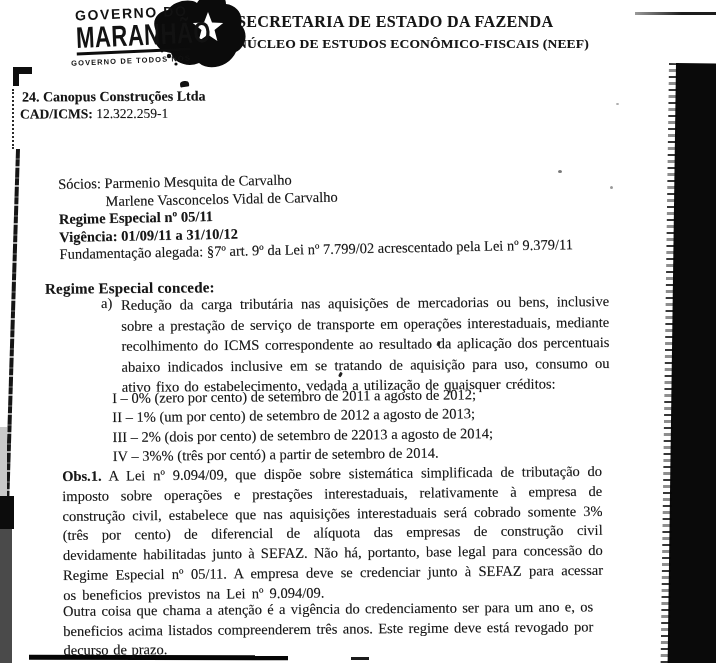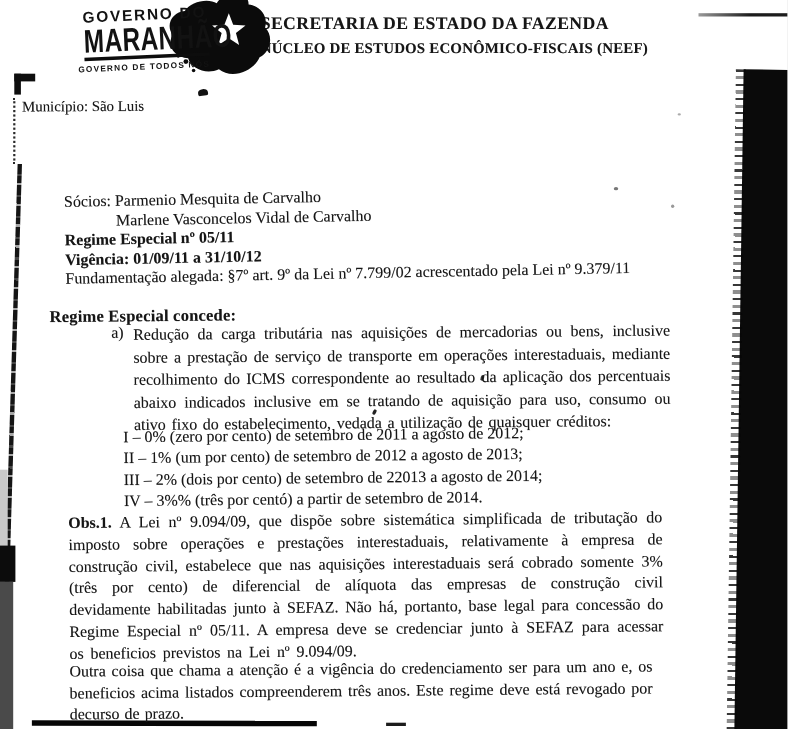--- a/index.html
+++ b/index.html
@@ -109,21 +109,24 @@
   <div class="abs bottom-bar"></div>
   <div class="abs bottom-dash"></div>
   <div class="abs" style="left:180px;top:81px;width:9px;height:6px;background:#111;border-radius:50% 50% 20% 20%;transform:rotate(-8deg);"></div>
   <div class="abs speck" style="left:558px;top:170px;width:4px;height:3px;background:#777;"></div>
   <div class="abs speck" style="left:610px;top:186px;width:3px;height:3px;background:#999;"></div>
   <div class="abs speck" style="left:616px;top:103px;width:3px;height:2px;background:#aaa;"></div>
   <div class="abs" style="left:339px;top:372px;width:2.5px;height:5px;background:#222;transform:rotate(28deg);border-radius:40%;"></div>
   <div class="abs" style="left:437px;top:341px;width:2.5px;height:5px;background:#333;transform:rotate(20deg);border-radius:40%;"></div>
 
   <div class="abs company ink">
-    <div class="nw">Município: São Luis</div>
+    <div class="company-title nw">24. Canopus Construções Ltda</div>
+    <div class="nw" style="position:relative;">
+      <span class="b">CAD/ICMS:</span><span> 12.322.259-1</span>
+    </div>
   </div>
 
   <div class="abs details ink">
     <div class="nw">Sócios: Parmenio Mesquita de Carvalho</div>
     <div class="nw socios2">Marlene Vasconcelos Vidal de Carvalho</div>
     <div class="nw b">Regime Especial nº 05/11</div>
     <div class="nw b">Vigência: 01/09/11 a 31/10/12</div>
     <div class="nw">Fundamentação alegada: §7º art. 9º da Lei nº 7.799/02 acrescentado pela Lei nº 9.379/11</div>
   </div>
 

